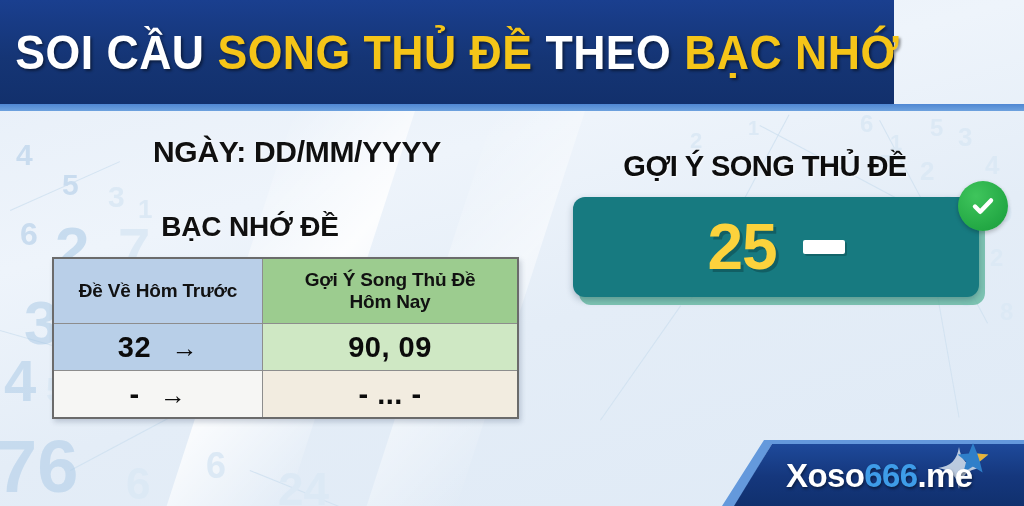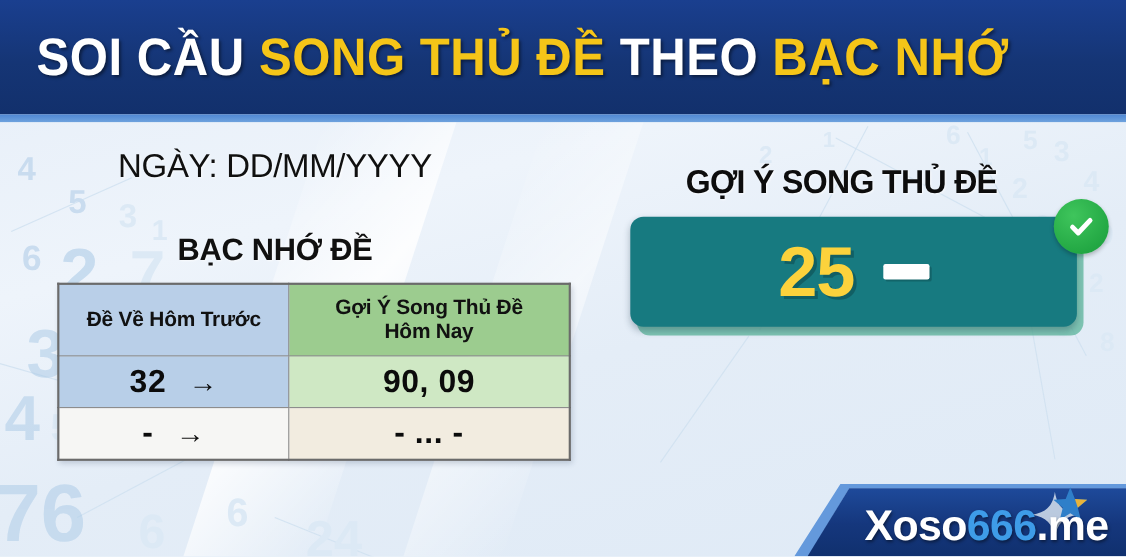--- a/index.html
+++ b/index.html
@@ -24,44 +24,46 @@
   .wm.faint{color:#c9dcef;}
   .wm.vfaint{color:#dce9f5;}
   .diag{position:absolute;background:#cfe0f0;height:1px;transform-origin:0 0;opacity:.85;}
   .sheen{
     position:absolute;background:linear-gradient(120deg,rgba(255,255,255,0) 0%,rgba(255,255,255,.85) 50%,rgba(255,255,255,0) 100%);
     transform:skewX(-18deg);
   }
 
   
   .header{
-    position:absolute;left:0;top:0;width:1024px;height:104px;
+    position:absolute;left:0;top:0;width:874px;height:104px;
     background:linear-gradient(180deg,#1a3f8f 0%,#153575 55%,#12306c 100%);
-    display:flex;align-items:center;
+    display:flex;align-items:center;justify-content:center;
     z-index:6;
+    padding-left:20px;
   }
   .header-rule{
     position:absolute;left:0;top:104px;width:1024px;height:7px;
     background:linear-gradient(180deg,#4f87d3 0%,#6ea2de 100%);
     z-index:6;
   }
   .header-title{
     font-size:48px;font-weight:700;letter-spacing:.5px;white-space:nowrap;
     text-shadow:2px 2px 3px rgba(0,0,0,.45);
     transform:scaleX(.93);
   }
   .t-white{color:#ffffff;}
   .t-gold{color:#f5c518;}
 
   
   .left-col{position:absolute;left:0;top:111px;width:545px;height:395px;z-index:4;}
   .date-line{
     position:absolute;left:0;top:24px;width:500px;text-align:center;
-    font-size:30px;font-weight:400;color:#101010;letter-spacing:-.3px;
+    font-size:30px;font-weight:700;color:#101010;letter-spacing:-.3px;
     text-shadow:1px 1px 2px rgba(255,255,255,.7);
+    padding-left:47px;
   }
   .subtitle{
     position:absolute;left:0;top:100px;width:500px;text-align:center;
     font-size:28px;font-weight:700;color:#101010;letter-spacing:-.2px;
     text-shadow:1px 1px 2px rgba(255,255,255,.7);
   }
 
   
   .bn-table{
     position:absolute;left:52px;top:146px;width:464px;
@@ -148,21 +150,21 @@
     clip-path:polygon(40px 100%, 78px 6%, 100% 6%, 100% 100%);
   }
   .logo-edge{
     position:absolute;right:0;bottom:0;width:330px;height:66px;
     background:#5d95da;
     clip-path:polygon(28px 100%, 70px 0%, 100% 0%, 100% 4px, 78px 4px, 41px 100%);
     opacity:.95;
   }
   .logo-text{
     position:absolute;left:92px;top:17px;
-    font-size:39px;font-weight:700;letter-spacing:-.6px;
+    font-size:33px;font-weight:700;letter-spacing:-.6px;
     text-shadow:1px 2px 3px rgba(0,0,0,.45);
     white-space:nowrap;
   }
   .lt-w{color:#ffffff;}
   .lt-b{color:#3e9ce8;}
   .star{position:absolute;}
   .star-silver{left:242px;top:5px;}
   .star-blue{left:262px;top:2px;}
 </style>
 </head>

